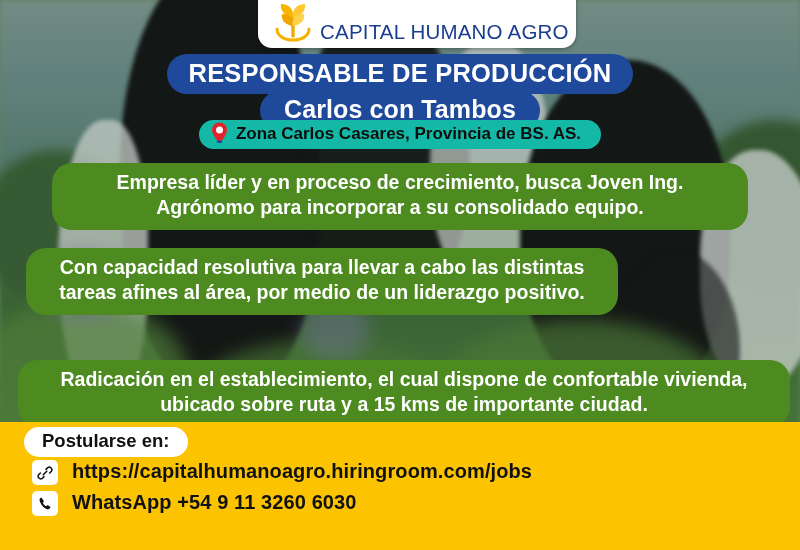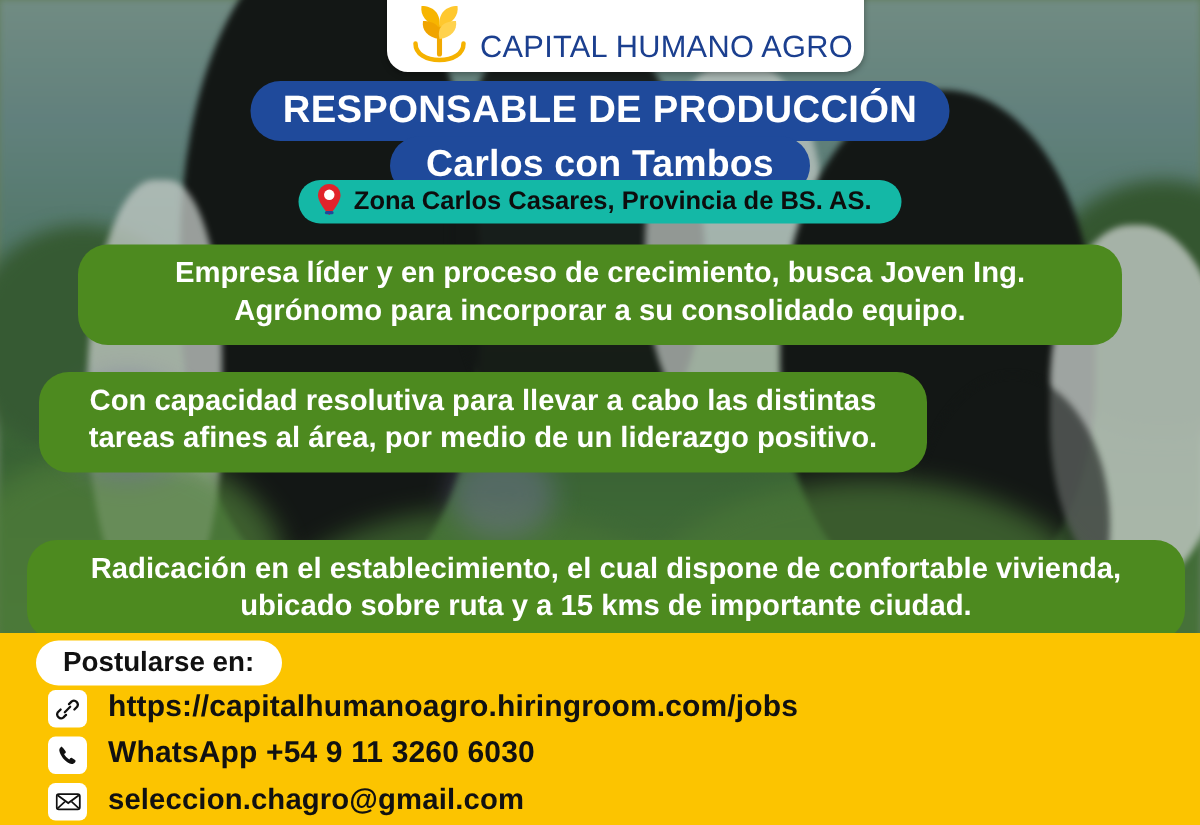--- a/index.html
+++ b/index.html
@@ -175,25 +175,15 @@
 
     <div class="contact-row" id="contact-1">
       <span class="ico-box">
         <svg width="15" height="15" viewBox="0 0 15 15">
           <path d="M3.1 1.6 C2.1 2.2 1.3 3.3 1.6 4.6 C2.2 7.6 5.1 11.5 8.4 13.0 C9.9 13.7 11.3 13.2 12.1 12.1 C12.6 11.4 12.4 10.9 11.8 10.5 L10.0 9.3 C9.5 9.0 9.1 9.1 8.8 9.5 L8.2 10.3 C6.7 9.5 5.4 8.2 4.7 6.7 L5.5 6.1 C5.9 5.8 6.0 5.4 5.7 4.9 L4.5 3.1 C4.1 2.5 3.7 2.3 3.1 1.6 Z" fill="#111"></path>
         </svg>
       </span>
       <span class="contact-text">WhatsApp +54 9 11 3260 6030</span>
     </div>
 
-    <div class="contact-row" id="contact-2">
-      <span class="ico-box">
-        <svg width="17" height="13" viewBox="0 0 17 13">
-          <rect x="0.8" y="1.4" width="15.4" height="10.2" rx="1.4" fill="#ffffff" stroke="#111" stroke-width="1.2"></rect>
-          <path d="M1.4 2.2 L8.5 7.4 L15.6 2.2" stroke="#111" stroke-width="1.2" fill="none"></path>
-          <path d="M1.4 10.9 L6.3 6.4 M15.6 10.9 L10.7 6.4" stroke="#111" stroke-width="1.1" fill="none"></path>
-        </svg>
-      </span>
-      <span class="contact-text">seleccion.chagro@gmail.com</span>
-    </div>
   </div>
 
 </div>
 
 </body></html>

